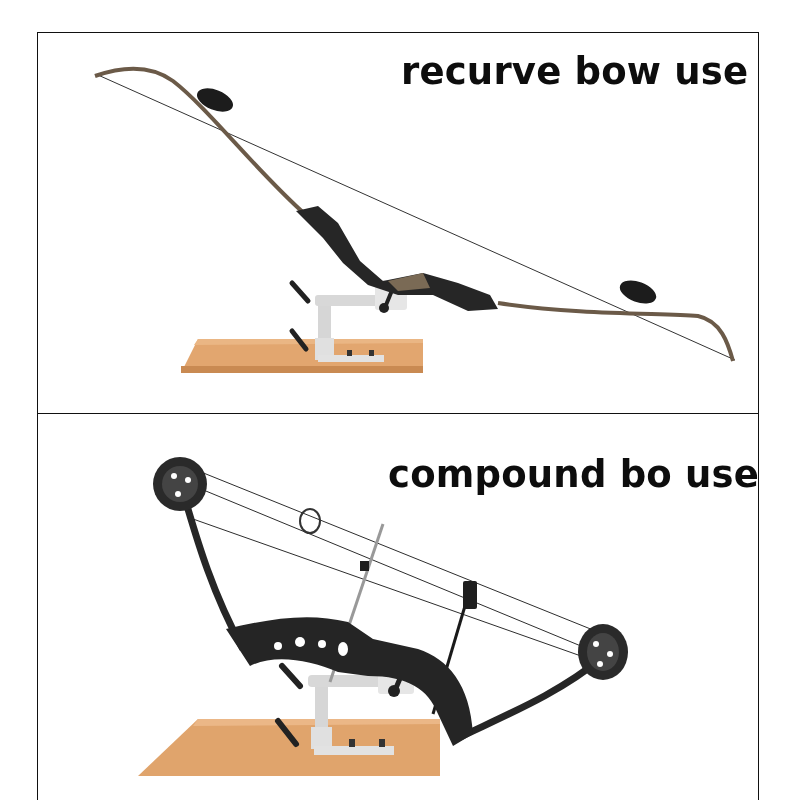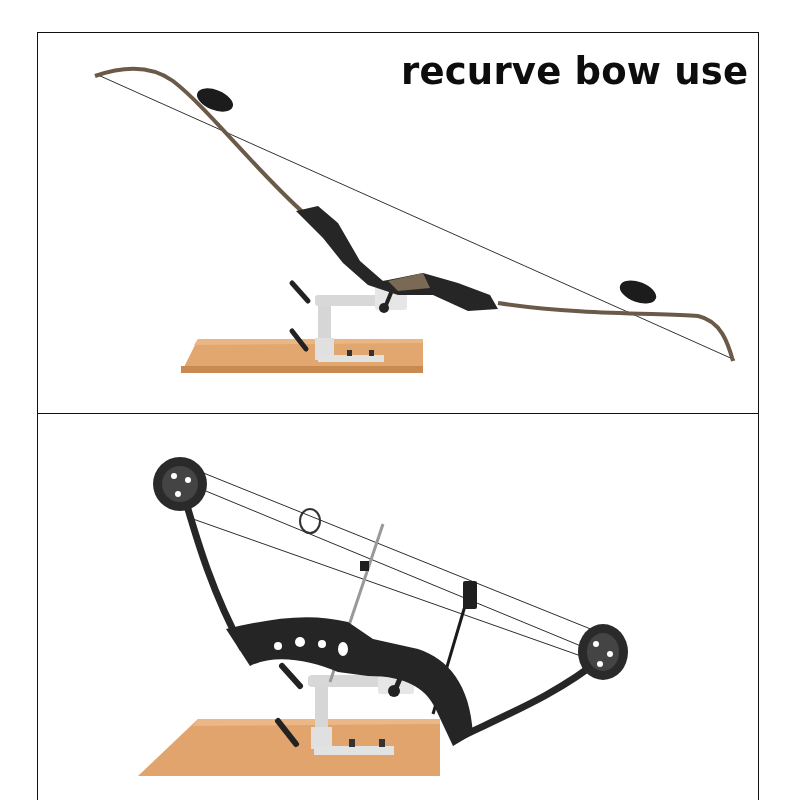--- a/index.html
+++ b/index.html
@@ -107,13 +107,14 @@
         <circle cx="140" cy="80" r="3" fill="#fff"></circle>
     </g>
     <g>
       <ellipse cx="565" cy="238" rx="25" ry="28" fill="#2a2a2a"></ellipse>
       <ellipse cx="565" cy="238" rx="16" ry="19" fill="#444"></ellipse>
       <circle cx="558" cy="230" r="3" fill="#fff"></circle>
         <circle cx="572" cy="240" r="3" fill="#fff"></circle>
         <circle cx="562" cy="250" r="3" fill="#fff"></circle>
     </g>
   </svg>
+  <div class="heading" id="h2">compound bo use</div>
 </div>
 
 </body></html>

